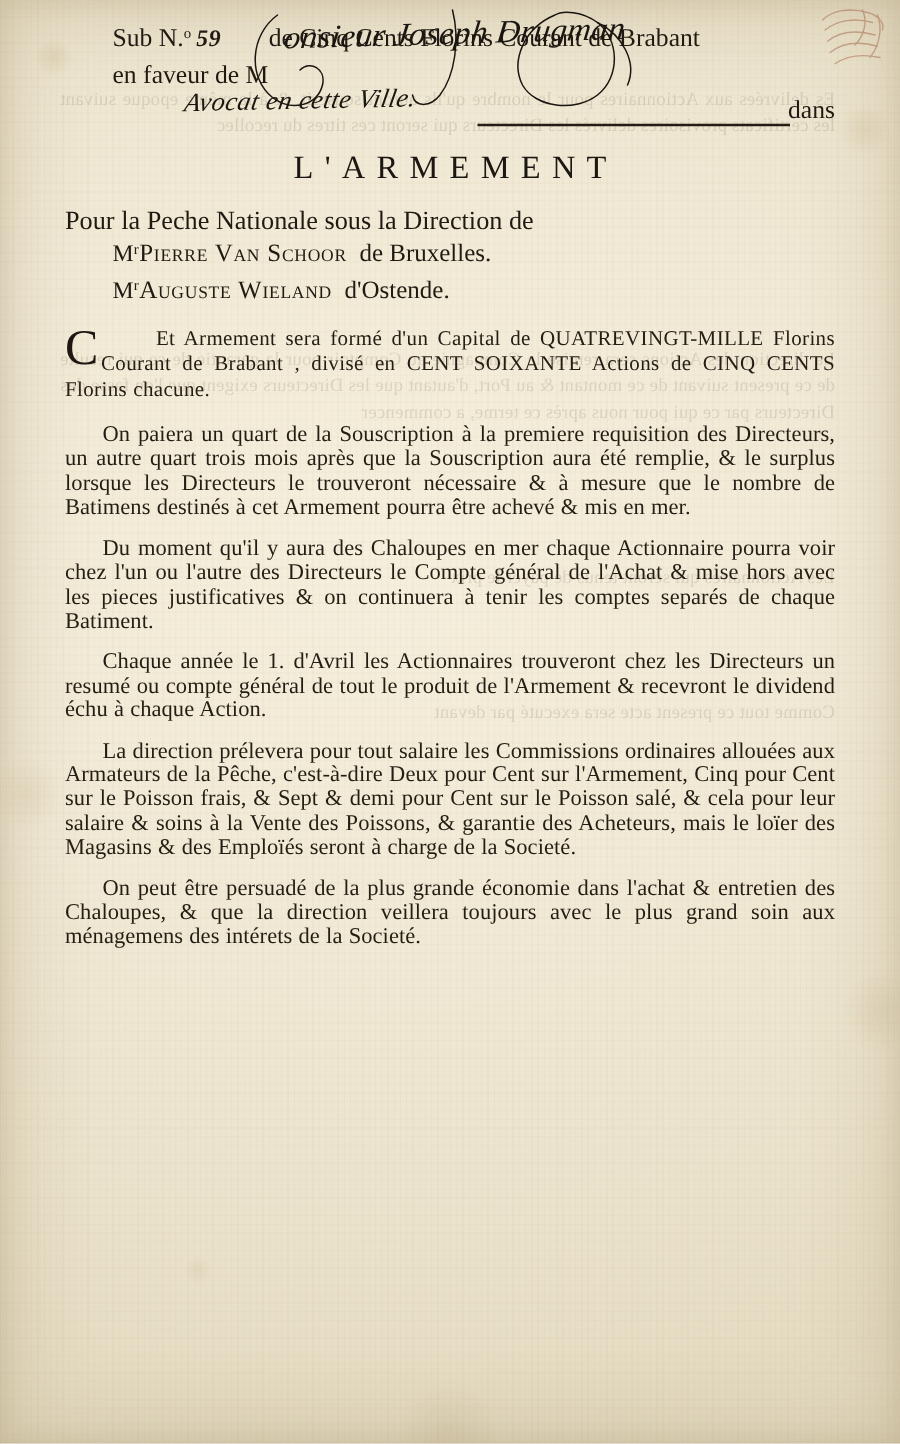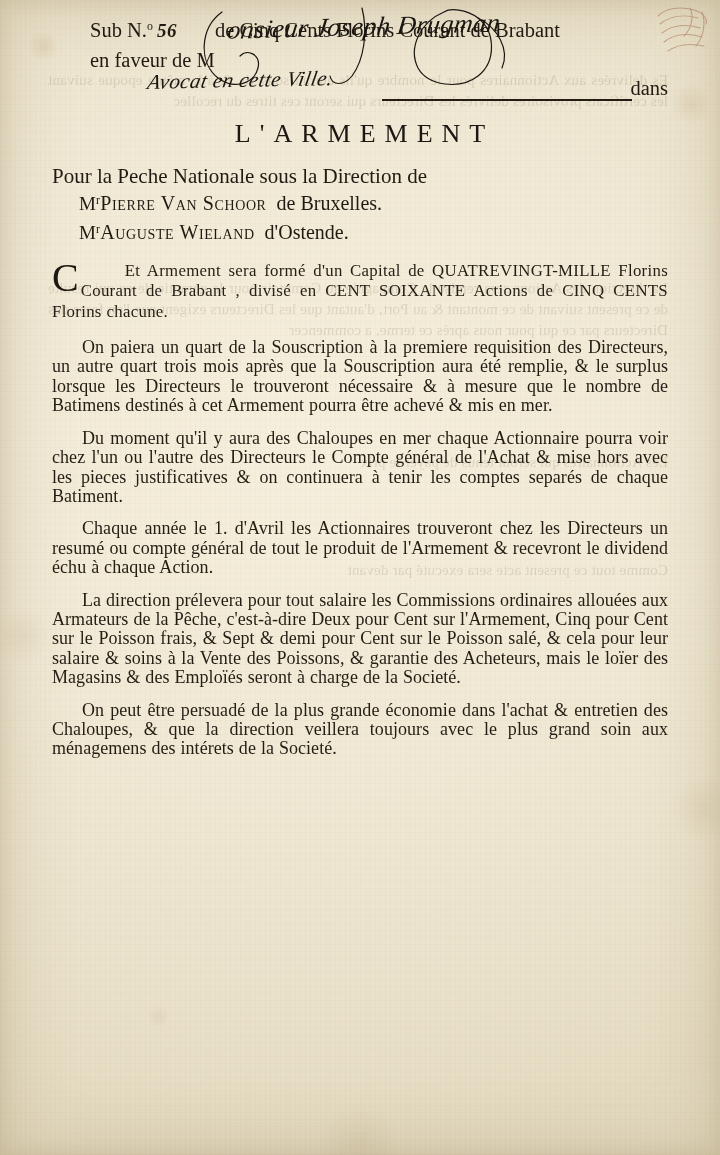--- a/index.html
+++ b/index.html
@@ -185,21 +185,21 @@
   #directors { margin-top: 14px; }
   #dir-intro {
     font-size: 21px;
     line-height: 1.25;
     margin: 0 0 0 0;
     color: #201a12;
   }
   .dir-row {
     font-size: 20px;
     line-height: 1.45;
-    margin-left: 27px;
+    margin-left: 38px;
     color: #201a12;
     white-space: nowrap;
   }
   .abbrev { font-size: 19px; }
   .abbrev sup { font-size: .62em; vertical-align: .52em; letter-spacing: .5px; }
   .smallcaps {
     font-variant: small-caps;
     letter-spacing: .6px;
   }
 
@@ -256,21 +256,21 @@
       <path d="M48 10 C52 20, 50 34, 42 44"></path>
     </g>
   </svg>
 
   <div class="content">
 
 
     <div id="sub-block">
 
       <div class="sub-line" id="sub-line-1">
-        <span>Sub N.</span><sup style="font-size:.58em; vertical-align:.55em;">o</sup><span class="sub-num">56</span><span class="gap-wide"></span><span>de Cinq Cents Florins Courant de Brabant</span>
+        <span>Sub N.</span><sup style="font-size:.58em; vertical-align:.55em;">o</sup><span class="sub-num">59</span><span class="gap-wide"></span><span>de Cinq Cents Florins Courant de Brabant</span>
       </div>
 
       <div class="sub-line" id="sub-line-2">
         <span>en faveur de M</span>
       </div>
 
       <span class="hand" id="hand-name">onsieur Joseph Drugman</span>
       <span class="hand" id="hand-qual">Avocat en cette Ville.</span>
 
       <svg id="hand-flourish" viewBox="0 0 470 90">

